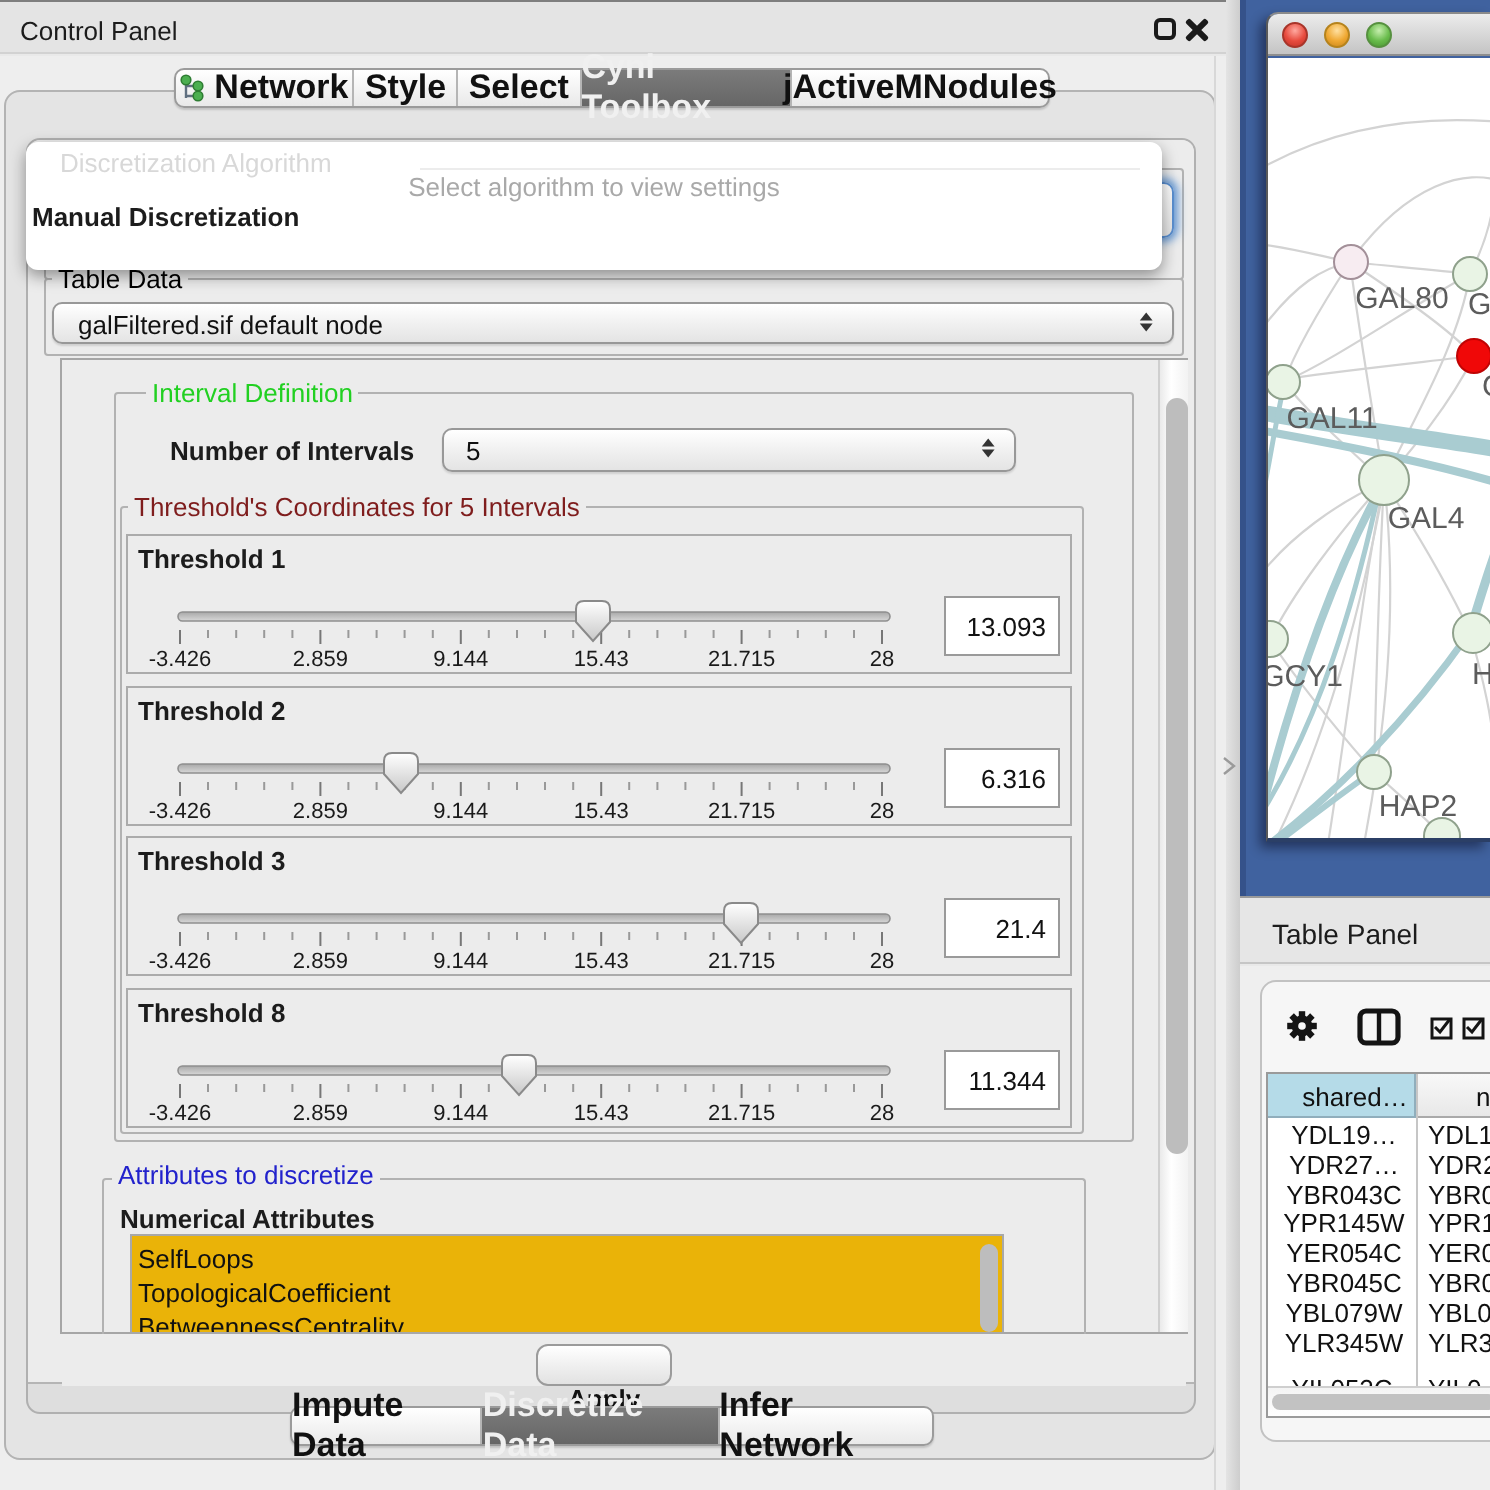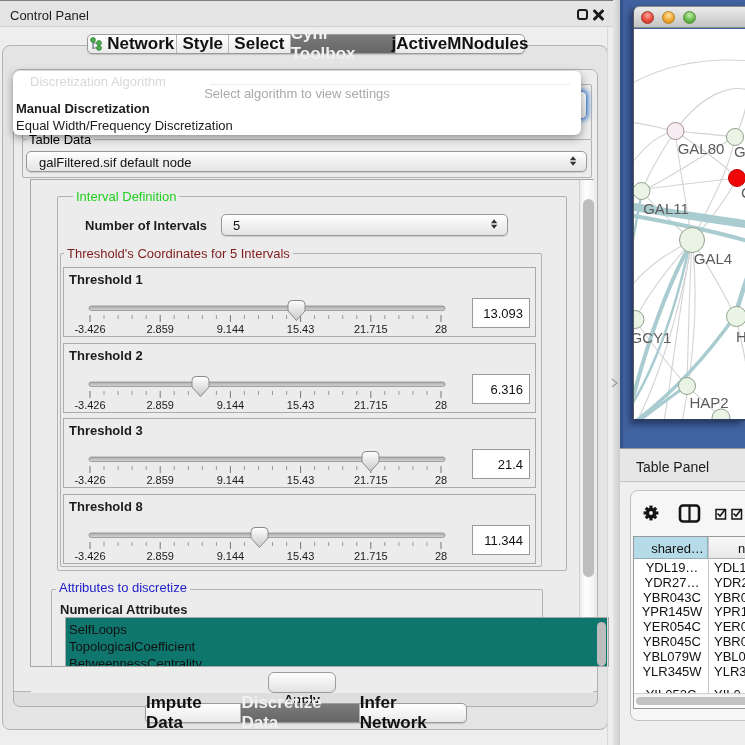--- a/index.html
+++ b/index.html
@@ -288,21 +288,21 @@
           <stop offset="1" stop-color="#c8c8c8"></stop>
         </linearGradient>
   </svg>
   <div class="vbox" style="left:408px;top:30px;">11.344</div>
 </div>
 
 <div class="groupbox" style="left:51px;top:589px;width:492px;height:90px;border-bottom:none;"></div>
 <div class="grouplab" style="left:56px;top:581px;color:#2222cc;">Attributes to discretize</div>
 <div class="abs f13 bold" style="left:60px;top:602px;">Numerical Attributes</div>
 
-<div class="abs" style="left:65px;top:617px;width:544px;height:50px;background:#0f766e;border:1px solid #a8a8a8;overflow:hidden;">
+<div class="abs" style="left:65px;top:617px;width:437px;height:50px;background:#eab308;border:1px solid #a8a8a8;overflow:hidden;">
   <div style="font-size:13px;color:#111;line-height:17px;padding:3px 0 0 3px;">SelfLoops<br>TopologicalCoefficient<br>BetweennessCentrality</div>
   <div class="abs" style="right:2px;top:4px;width:9px;height:44px;background:#bdbdbd;border-radius:5px;"></div>
 </div>
 
 <div class="abs" style="left:31px;top:667px;width:562px;height:26px;background:#ececec;"></div>
 
 <div class="abs" style="left:268px;top:672px;width:68px;height:19px;background:linear-gradient(#ffffff,#f0f0f0 50%,#e2e2e2);border:1px solid #9b9b9b;border-radius:6px;text-align:center;font-size:13px;font-weight:bold;color:#111;padding-top:19px;">Apply</div>
 
 <div class="seg" style="left:145px;top:703px;width:322px;">
   <div class="it" style="width:96px;border-top-left-radius:5px;border-bottom-left-radius:5px;">Impute Data</div>
@@ -436,15 +436,14 @@
   <div class="abs" style="left:2px;top:160px;width:112px;height:8px;background:#c2c2c2;border-radius:5px;"></div>
 </div>
 
 <div class="abs" style="left:633px;top:708px;width:112px;height:1px;background:#9a9a9a;"></div>
 
 <div class="abs" style="left:13px;top:71px;width:568px;height:64px;background:#ffffff;border-radius:6px;box-shadow:0 3px 8px rgba(0,0,0,0.4);"></div>
 <div class="abs" style="left:30px;top:74px;width:540px;font-size:13px;color:#d8d8d8;">Discretization Algorithm</div>
 <div class="abs" style="left:210px;top:84px;width:360px;height:1px;background:#ececec;"></div>
 <div class="abs" style="left:13px;top:86px;width:568px;text-align:center;font-size:13px;color:#a9a9a9;">Select algorithm to view settings</div>
 <div class="abs f13 bold" style="left:16px;top:101px;">Manual Discretization</div>
-<div class="abs f13" style="left:16px;top:118px;">Equal Width/Frequency Discretization</div>
 
 </div>
 
 </body></html>

